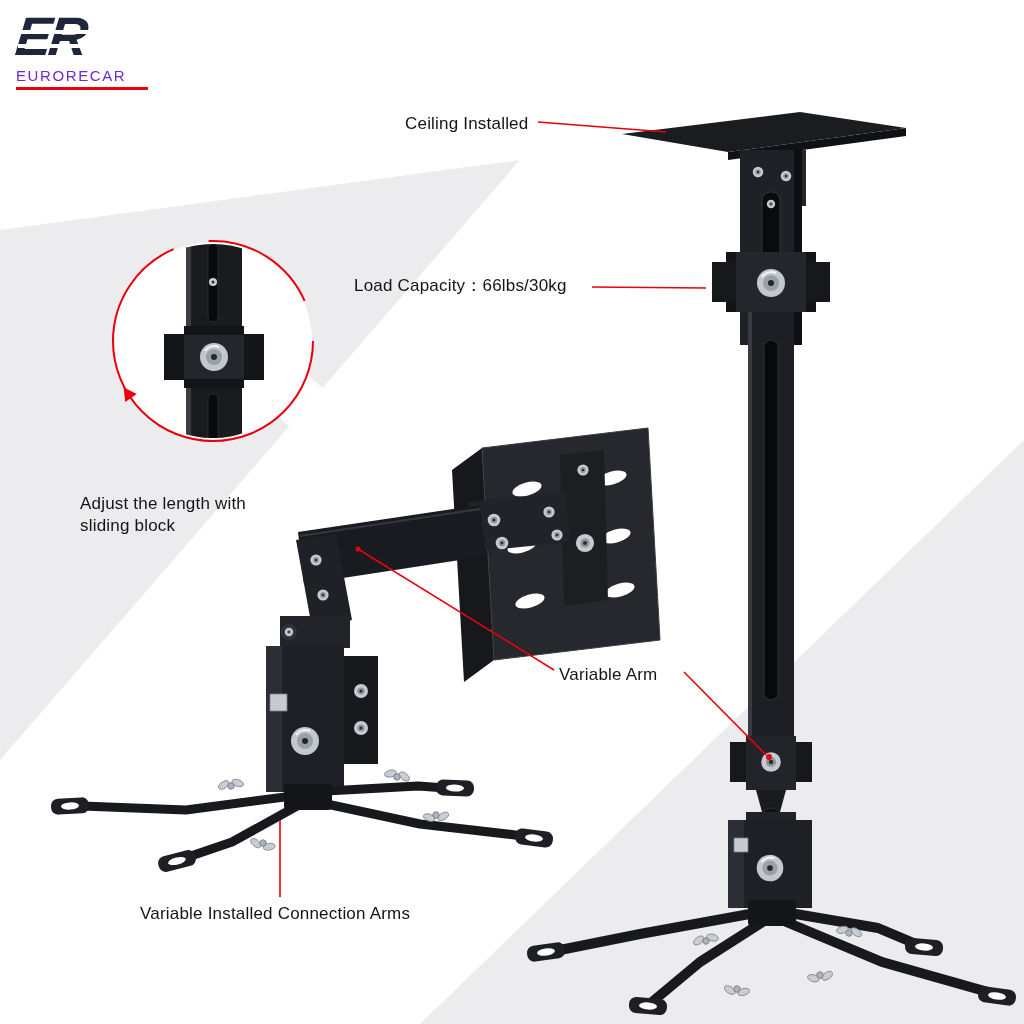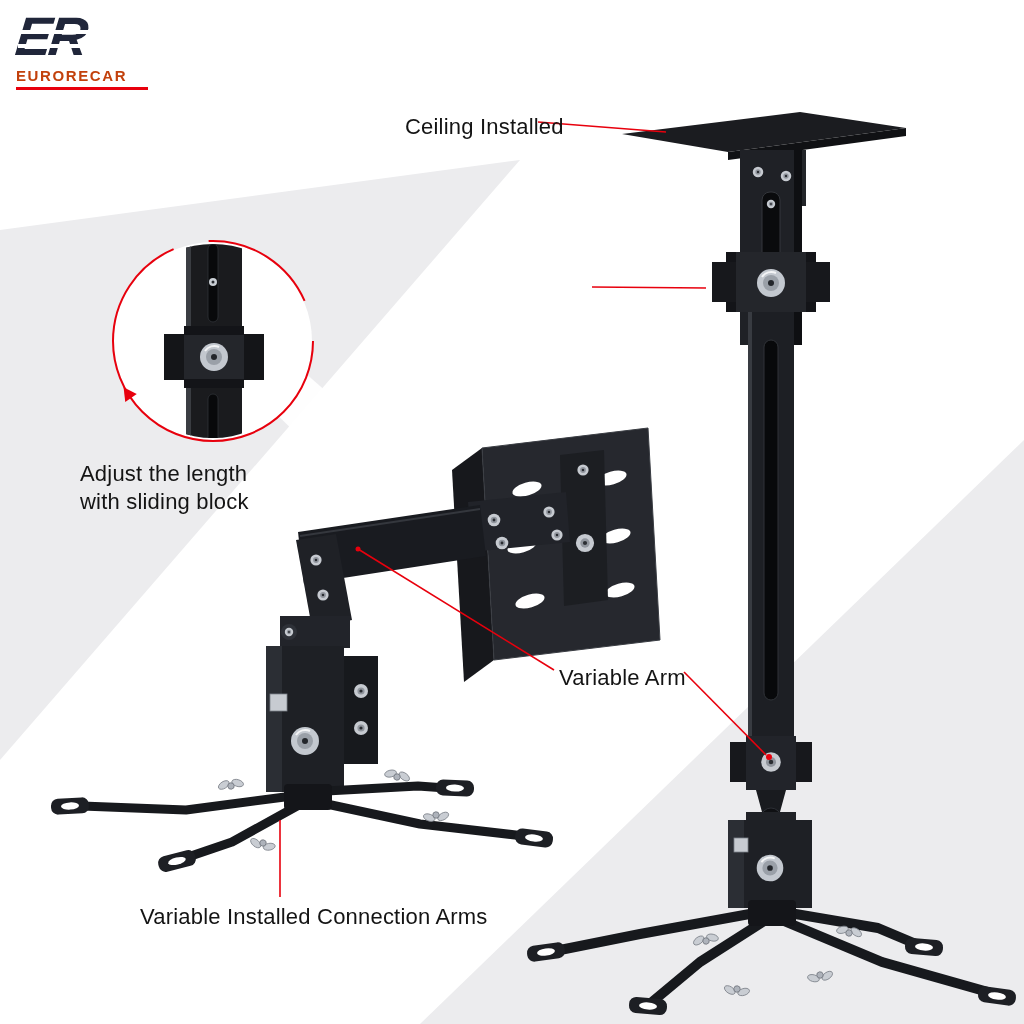--- a/index.html
+++ b/index.html
@@ -1,45 +1,46 @@
 <!DOCTYPE html>
 <html><head>
 <meta charset="utf-8">
 <style>
   html,body{margin:0;padding:0;background:#fff;}
   .stage{position:relative;width:1024px;height:1024px;overflow:hidden;background:#fff;
          font-family:"Liberation Sans",sans-serif;}
   .art{position:absolute;left:0;top:0;}
-  .label{position:absolute;font-size:22px;font-weight:500;color:#141414;line-height:1.28;
+  .label{position:absolute;font-size:17px;font-weight:500;color:#141414;line-height:1.28;
          letter-spacing:.2px;white-space:nowrap;z-index:5;}
   .label.wrap{white-space:normal;width:205px;}
   
   .logo{position:absolute;left:16px;top:8px;width:160px;z-index:6;}
   .logo-mark{position:relative;font-weight:900;font-style:italic;font-size:54px;line-height:1.05;
              color:#20263a;transform:skewX(-6deg);letter-spacing:-3px;}
   .logo-stripe{position:absolute;left:2px;width:116px;height:4px;background:#fff;}
   .stripe-1{top:22px;} .stripe-2{top:36px;}
-  .logo-name{margin-top:2px;font-size:15px;font-weight:700;letter-spacing:1.6px;color:#c2410c;}
+  .logo-name{margin-top:2px;font-size:15px;font-weight:400;letter-spacing:1.6px;color:#6d28d9;}
   .logo-underline{margin-top:3px;width:132px;height:3px;background:#e8000d;}
 </style>
 </head>
 <body>
 
 <div class="stage">
 
   <div class="logo">
     <div class="logo-mark">ER</div>
     <div class="logo-stripe stripe-1"></div>
     <div class="logo-stripe stripe-2"></div>
     <div class="logo-name">EURORECAR</div>
     <div class="logo-underline"></div>
   </div>
 
   <div class="label" style="left:405px;top:113px">Ceiling Installed</div>
-  <div class="label wrap" style="left:80px;top:460px">Adjust the length with sliding block</div>
+  <div class="label" style="left:354px;top:275px">Load Capacity：66lbs/30kg</div>
+  <div class="label wrap" style="left:80px;top:493px">Adjust the length with sliding block</div>
   <div class="label" style="left:559px;top:664px">Variable Arm</div>
   <div class="label" style="left:140px;top:903px">Variable Installed Connection Arms</div>
 
   <svg class="art" width="1024" height="1024" viewBox="0 0 1024 1024">
     <defs>
       <g id="screw">
         <circle r="7" fill="#c6cad0"></circle>
           <circle r="3.6" fill="#90959d"></circle>
           <circle r="1.6" fill="#2a2d32"></circle>
       </g>

